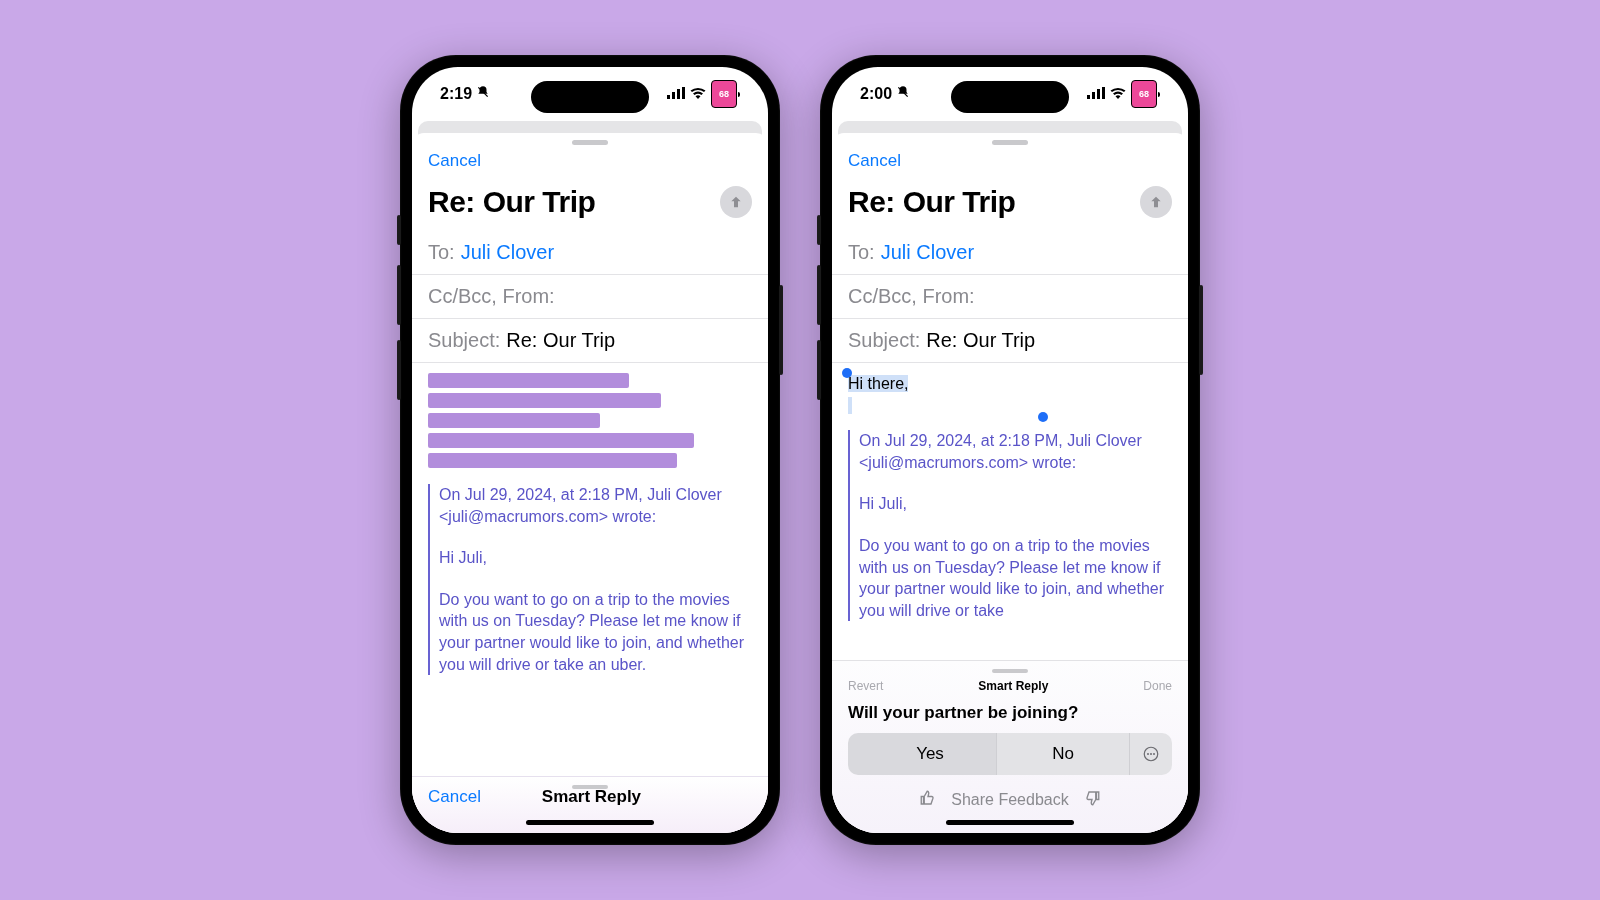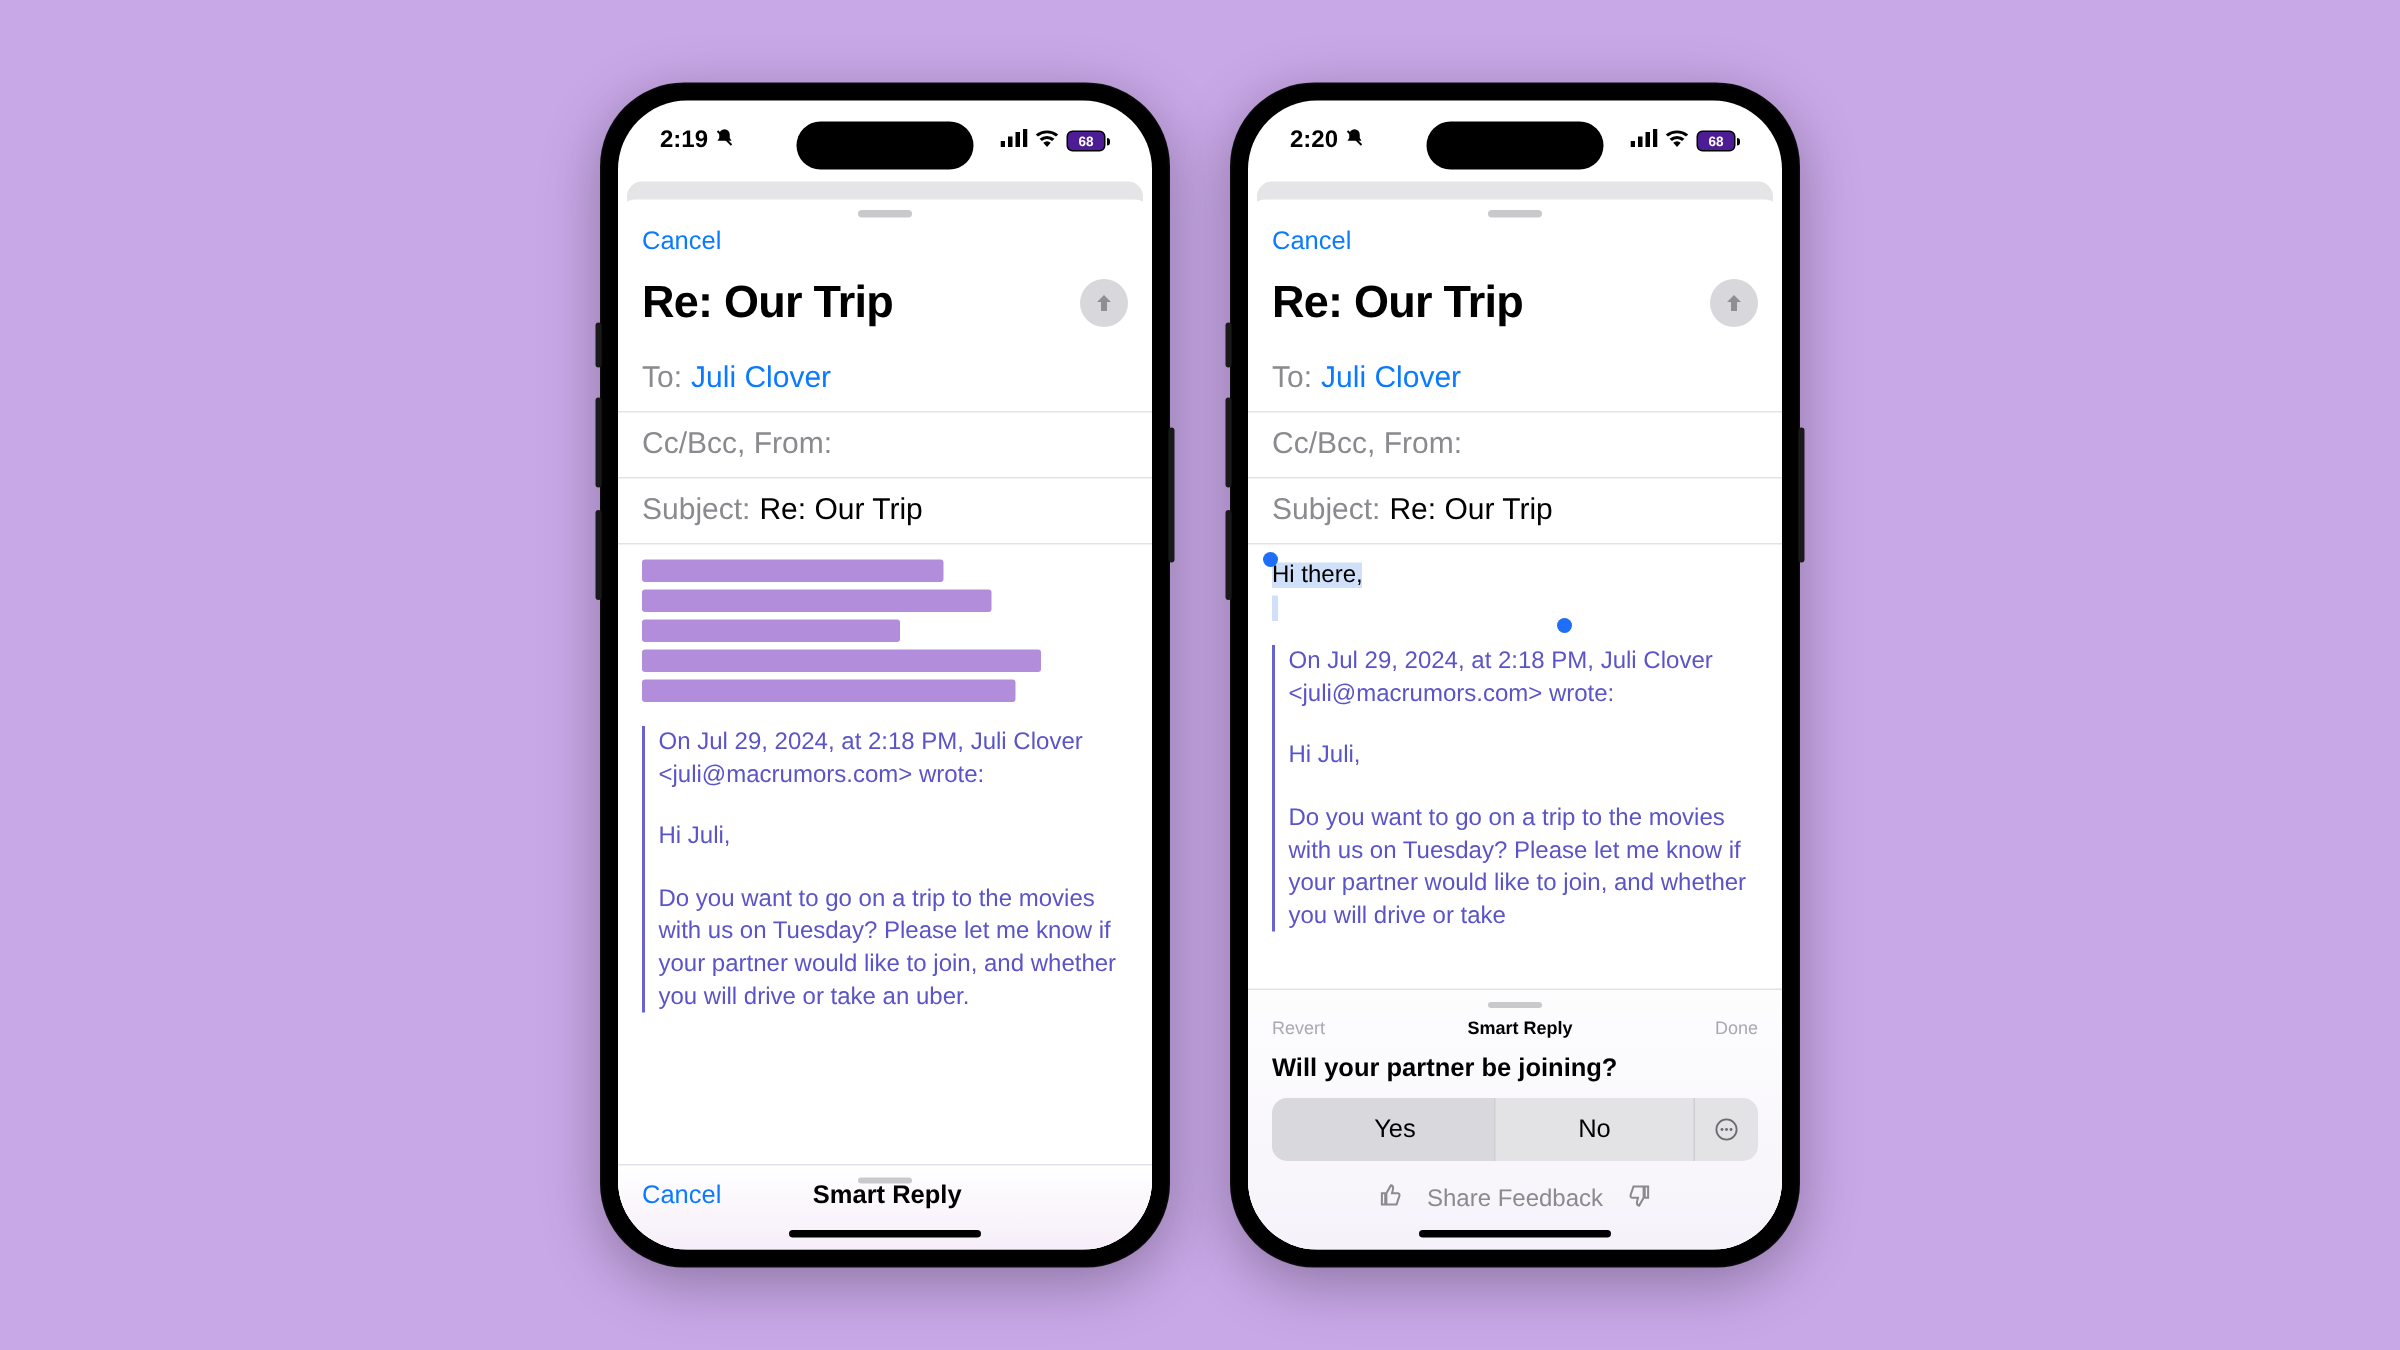--- a/index.html
+++ b/index.html
@@ -43,21 +43,21 @@
     position: absolute; top: 14px; left: 50%; transform: translateX(-50%);
     width: 118px; height: 32px; background:#000; border-radius: 18px; z-index: 10;
   }
   .statusbar {
     height: 54px; display:flex; justify-content:space-between; align-items:center;
     padding: 0 28px; color:#000; font-weight:600; font-size:16px;
   }
   .status-left { display:flex; align-items:center; gap:4px; }
   .status-right { display:flex; align-items:center; gap:5px; }
   .batt { display:flex; align-items:center; }
-  .batt-body { width:26px; height:14px; border:1.5px solid #000; border-radius:4px; position:relative; display:flex; align-items:center; justify-content:center; font-size:9px; font-weight:700; background:#4c1d95; color:#fff; }
+  .batt-body { width:26px; height:28px; border:1.5px solid #000; border-radius:4px; position:relative; display:flex; align-items:center; justify-content:center; font-size:9px; font-weight:700; background:#ec4899; color:#fff; }
   .batt-tip { width:2px; height:5px; background:#000; border-radius:0 2px 2px 0; margin-left:1px;}
   .sheet-back {
     background:#e5e5e7; height:14px; margin: 0 6px; border-radius: 10px 10px 0 0;
   }
   .sheet {
     flex:1; background:#fff; border-radius: 12px 12px 0 0; margin-top:-2px;
     display:flex; flex-direction:column; position:relative; overflow:hidden;
   }
   .grabber { width:36px; height:5px; background:#c9c9cc; border-radius:3px; margin: 7px auto 0; }
   .topbar { padding: 6px 16px 0; }
@@ -216,21 +216,21 @@
 <div class="phone">
   <div class="side-btn sb-left1"></div>
     <div class="side-btn sb-left2"></div>
     <div class="side-btn sb-left3"></div>
     <div class="side-btn sb-right"></div>
   <div class="screen">
     <div class="island"></div>
 
     <div class="statusbar">
       <div class="status-left">
-        <span>2:20</span>
+        <span>2:00</span>
         <span>
           <svg width="14" height="14" viewBox="0 0 24 24">
               <path fill="#000" d="M12 2a6 6 0 0 0-6 6v4l-2 3h16l-2-3V8a6 6 0 0 0-6-6z"></path>
               <path stroke="#000" stroke-width="2.2" d="M4 4 20 20"></path>
             </svg>
         </span>
       </div>
       <div class="status-right">
         <span><svg width="18" height="12" viewBox="0 0 18 12">
               <rect x="0" y="8" width="3" height="4" fill="#000"></rect>

